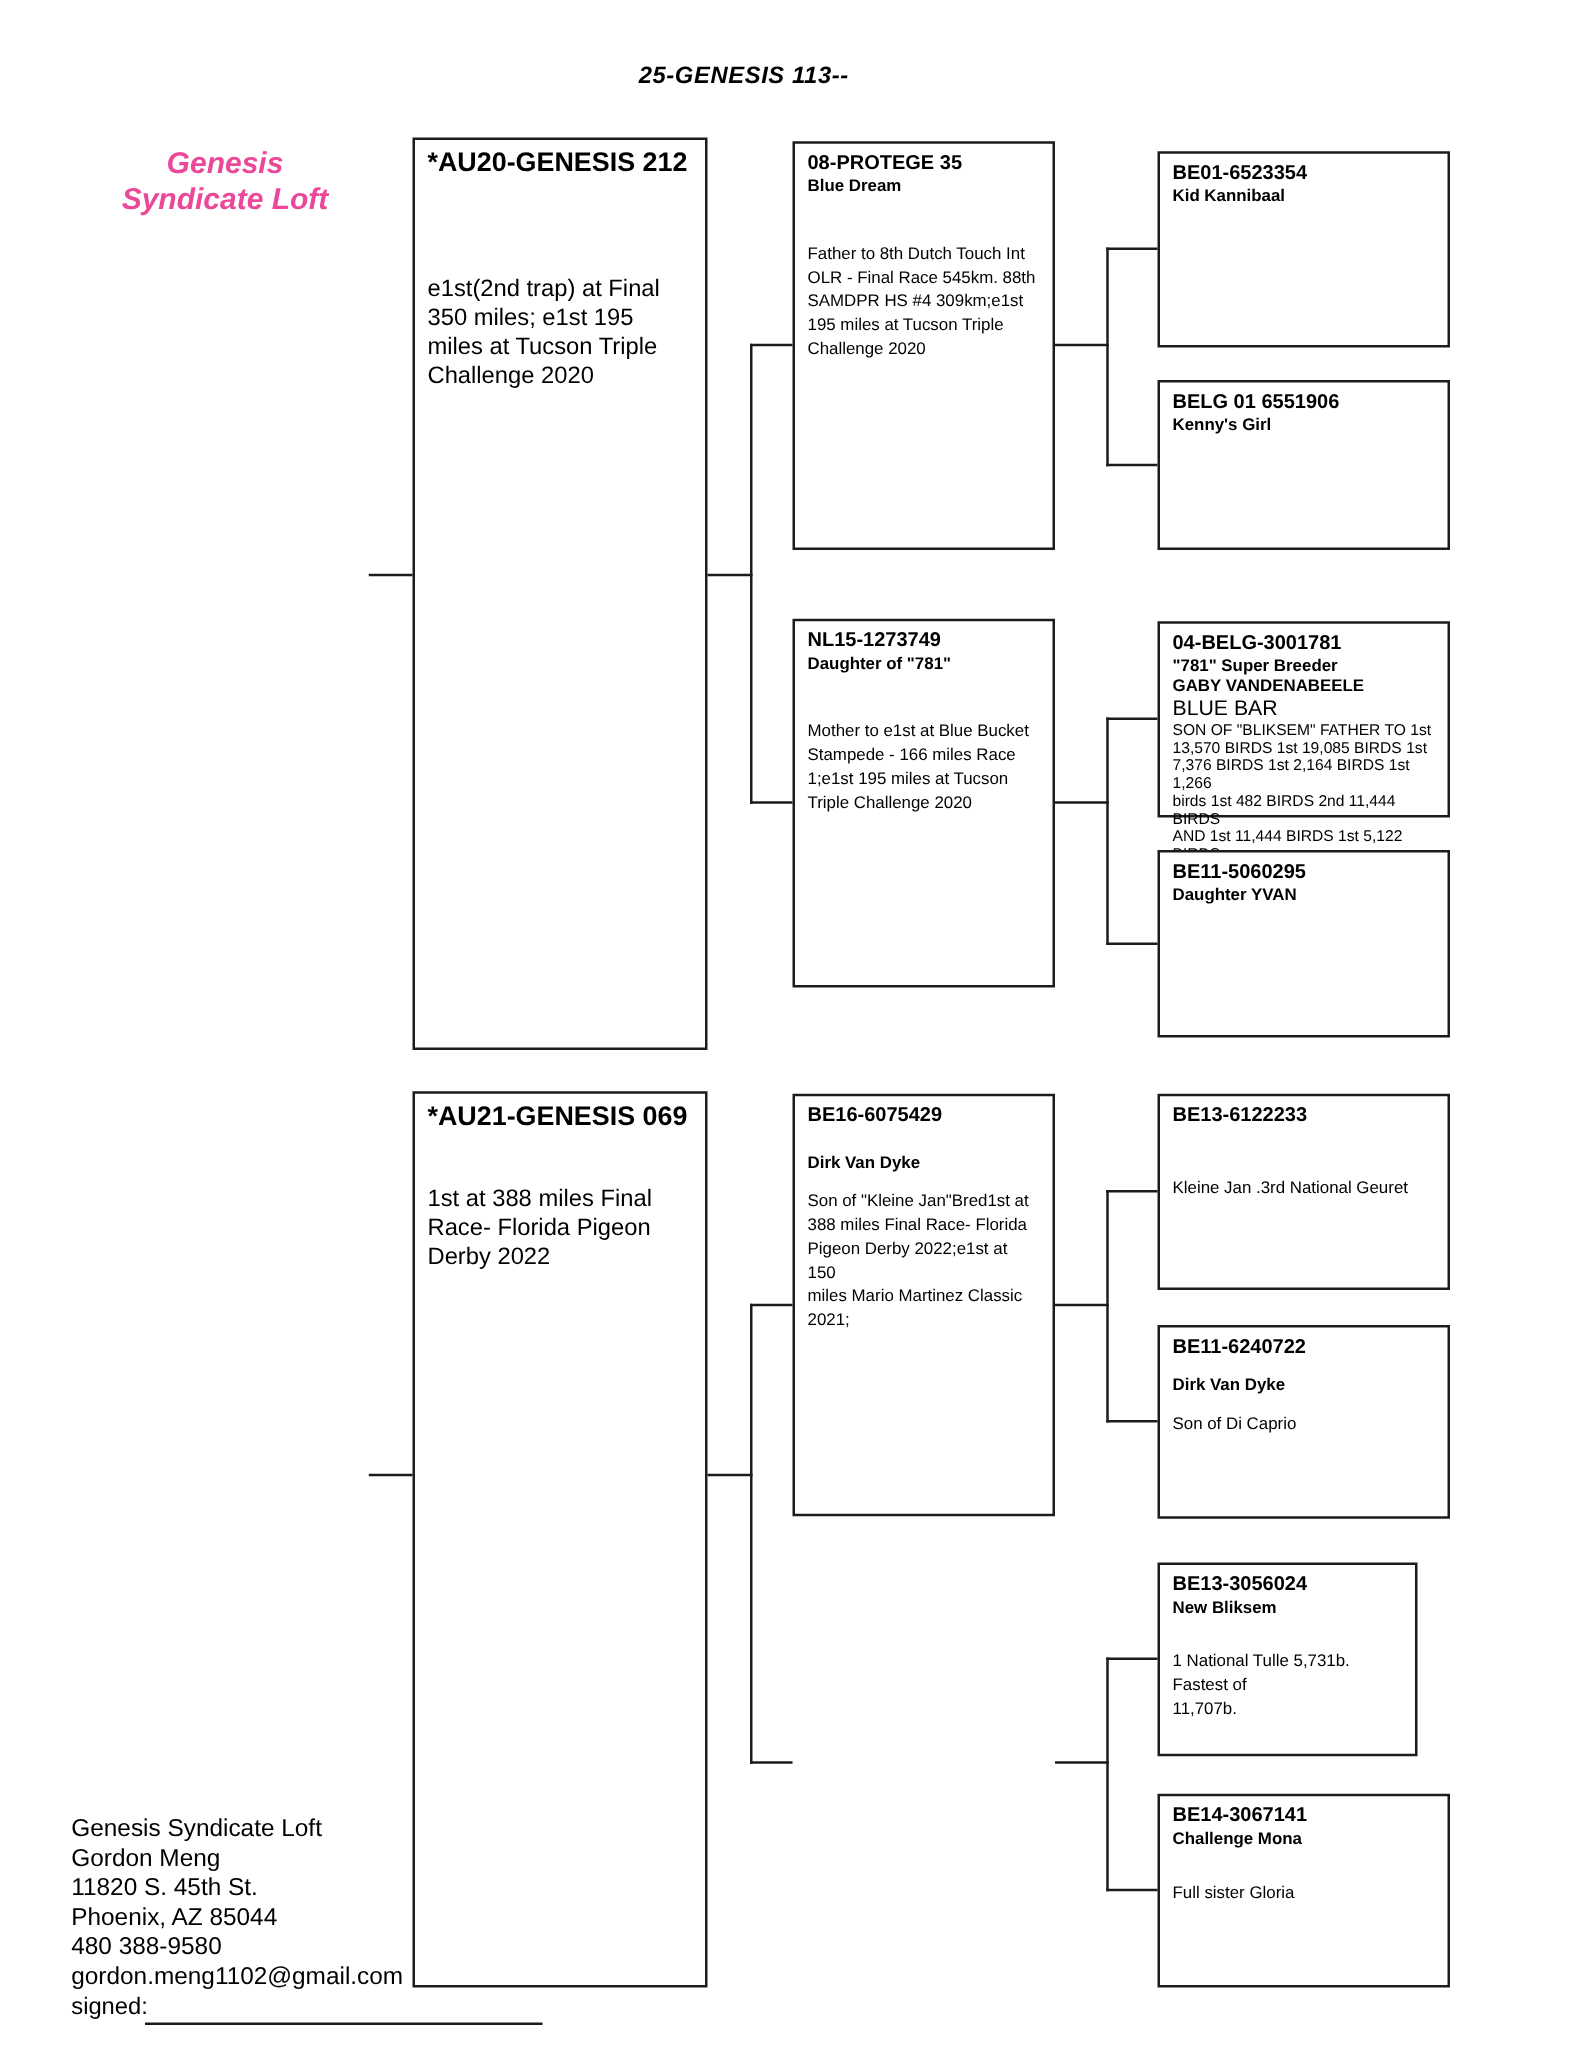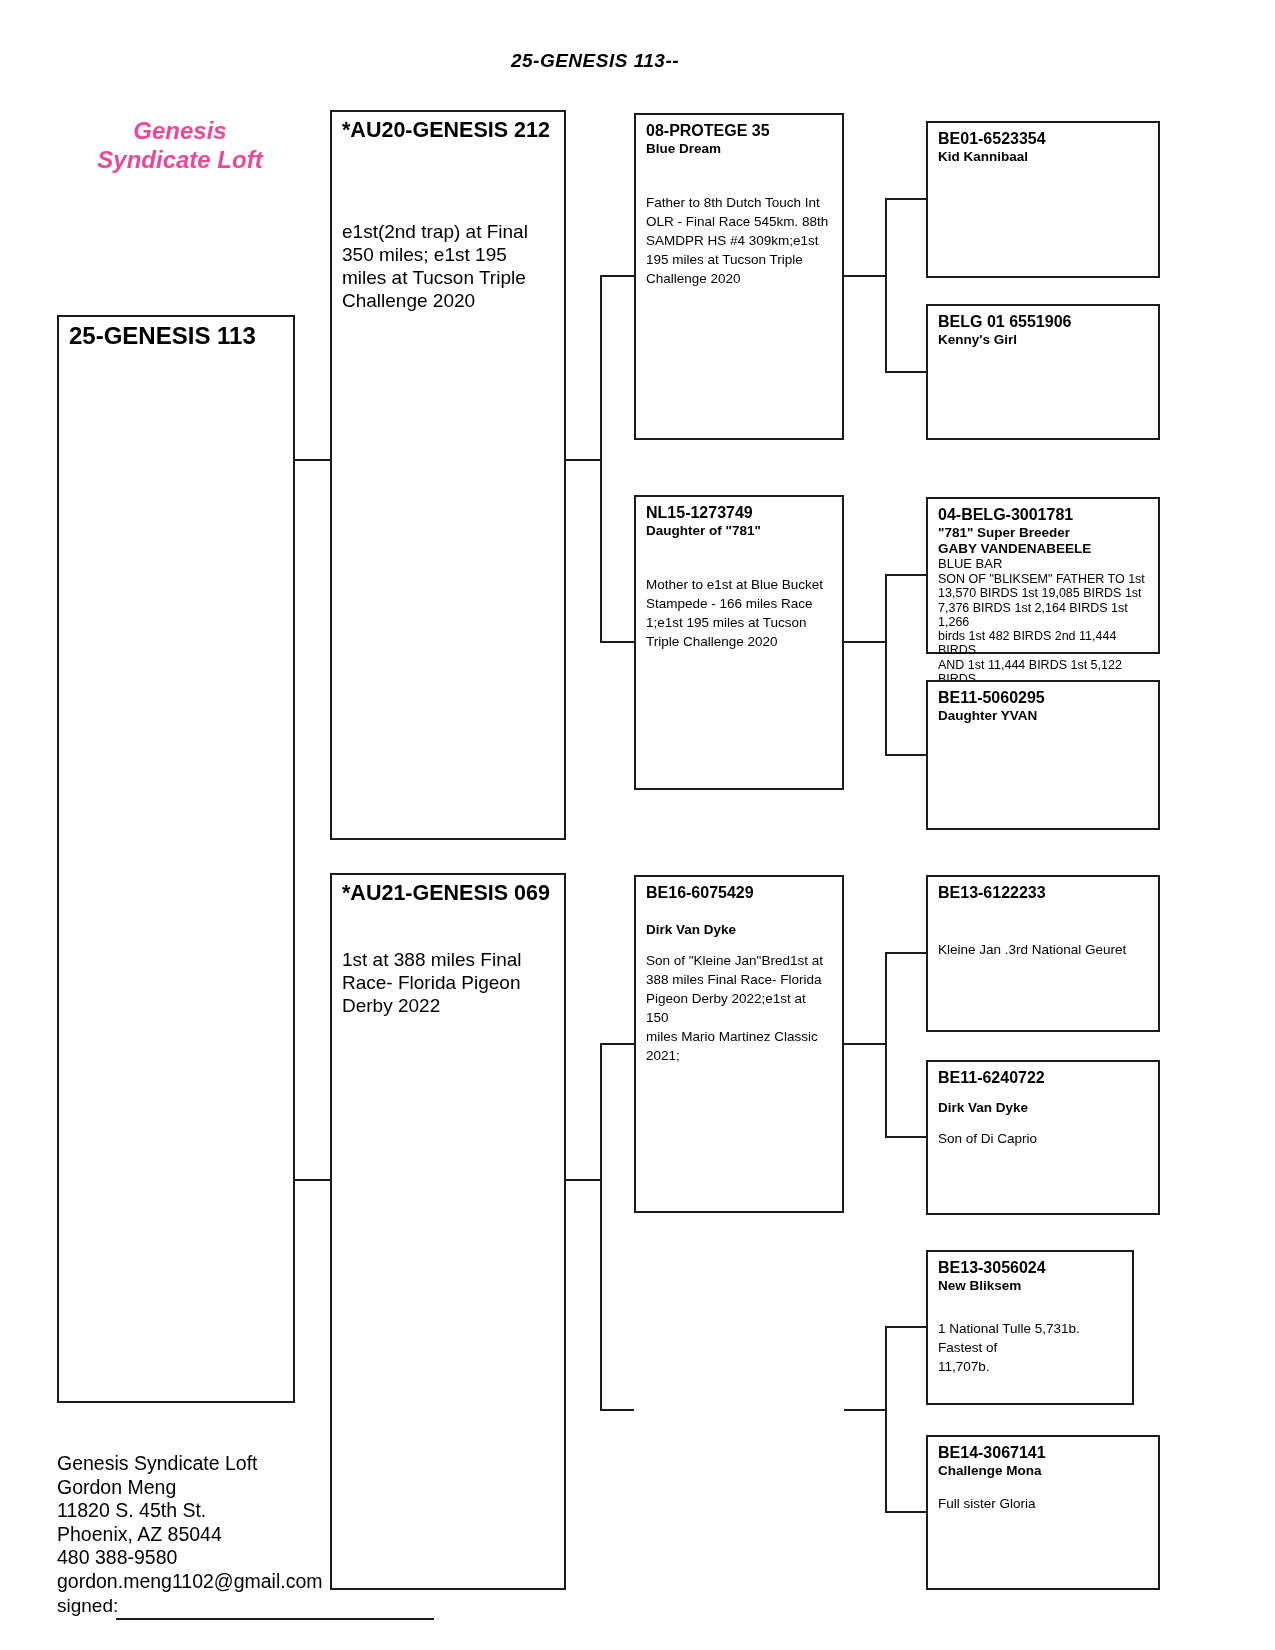--- a/index.html
+++ b/index.html
@@ -24,21 +24,21 @@
   .band.g1{font-size:24px;line-height:1.1;}
   .band.g2{font-size:21.5px;line-height:1.2;}
   .band.g3{font-size:16px;line-height:1.25;}
   .band.g4{font-size:16px;line-height:1.25;}
   .bname{font-weight:bold;font-size:13.5px;line-height:1.2;white-space:pre-line;}
   .notes{font-size:13.5px;line-height:1.4;white-space:pre-line;}
   .notes.g2{font-size:19px;line-height:1.21;margin-top:77px;}
   .notes.g2.dam{margin-top:42px;}
   .notes.g3{margin-top:37px;}
   .breeder-line{font-weight:bold;font-size:13.5px;line-height:1.18;}
-  .color-line{font-size:13px;line-height:1.15;}
+  .color-line{font-size:17px;line-height:1.15;}
   .notes.small{font-size:12.5px;line-height:1.14;margin-top:0;}
   .line{position:absolute;background:#1c1c1c;}
   .line.h{height:2px;}
   .line.v{width:2px;}
   .contact{
     position:absolute;left:57px;top:1452px;width:330px;
     font-size:19.5px;line-height:1.21;white-space:pre-line;
   }
   .signed-row{position:absolute;left:57px;top:1595px;font-size:19px;}
   .signed-underline{
@@ -47,23 +47,20 @@
 </style>
 </head>
 <body>
 
 <div id="page">
 
   <div class="doc-title">25-GENESIS 113--</div>
   <div class="loft-label">Genesis
 Syndicate Loft</div>
 
-  <div class="box" style="left:57px;top:315px;width:238px;height:1088px">
-    <div class="band g1">25-GENESIS 113</div>
-  </div>
 
   <div class="box" style="left:330px;top:110px;width:236px;height:730px">
     <div class="band g2">*AU20-GENESIS 212</div>
     <div class="notes g2">e1st(2nd trap) at Final
 350 miles; e1st 195
 miles at Tucson Triple
 Challenge 2020</div>
   </div>
   <div class="box" style="left:330px;top:873px;width:236px;height:717px">
     <div class="band g2">*AU21-GENESIS 069</div>
@@ -135,21 +132,21 @@
   </div>
   <div class="box" style="left:926px;top:1250px;width:208px;height:155px">
     <div class="band g4">BE13-3056024</div>
     <div class="bname">New Bliksem</div>
     <div class="notes" style="margin-top:26px">1 National Tulle 5,731b. Fastest of
 11,707b.</div>
   </div>
   <div class="box" style="left:926px;top:1435px;width:234px;height:155px">
     <div class="band g4">BE14-3067141</div>
     <div class="bname">Challenge Mona</div>
-    <div class="notes" style="margin-top:16px">Full sister Gloria</div>
+    <div class="notes" style="margin-top:26px">Full sister Gloria</div>
   </div>
 
   <div class="line h" style="left:295px;top:459px;width:35px"></div>
   <div class="line h" style="left:295px;top:1179px;width:35px"></div>
 
   <div class="line h" style="left:566px;top:459px;width:36px"></div>
   <div class="line v" style="left:600px;top:275px;height:368px"></div>
   <div class="line h" style="left:600px;top:275px;width:34px"></div>
   <div class="line h" style="left:600px;top:641px;width:34px"></div>
 

